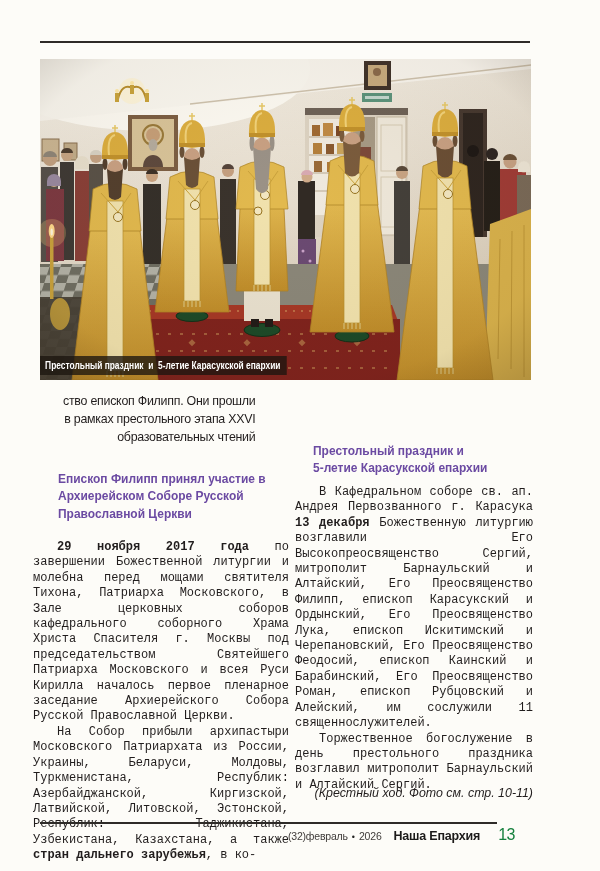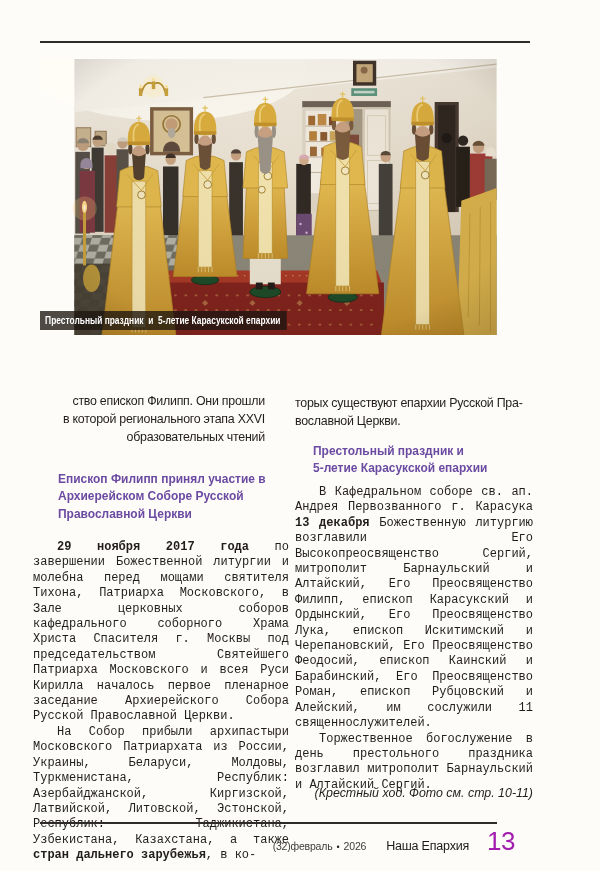--- a/index.html
+++ b/index.html
@@ -2,21 +2,21 @@
 <html lang="ru"><head>
 <meta charset="utf-8">
 <style>
   html,body{margin:0;padding:0;background:#fdfcf8;}
   .page{position:relative;width:600px;height:871px;background:#fdfcf8;overflow:hidden;
         font-family:"Liberation Sans",sans-serif;color:#211d1d;}
   .rule{position:absolute;background:#2e2b28;}
   .rule-top{left:40px;top:41px;width:490px;height:2px;}
   .rule-bottom{left:40px;top:822px;width:457px;height:1.5px;}
 
-  .photo{position:absolute;left:40px;top:59px;width:491px;height:276px;margin:0;}
+  .photo{position:absolute;left:40px;top:59px;width:491px;height:321px;margin:0;}
   .photo svg{display:block;width:100%;height:100%;}
   .caption{position:absolute;left:0;bottom:5px;background:rgba(28,22,16,.78);color:#fff;
            font-weight:bold;font-size:11.5px;line-height:14px;padding:2px 9px 3px 7px;
            white-space:pre;transform:scaleX(.73);transform-origin:left bottom;}
 
   .frag{position:absolute;font-size:12.4px;line-height:17.8px;letter-spacing:-.25px;white-space:nowrap;}
   .frag-left{left:63px;top:393px;text-align:right;}
   .frag-right{left:295px;top:395px;}
 
   .headline{position:absolute;color:#6b4aa2;font-weight:bold;font-size:13px;line-height:17.4px;
@@ -29,22 +29,22 @@
   .body-right{left:295px;top:485px;width:238px;}
   .body-col p{margin:0;text-indent:24px;}
   .b{font-weight:bold;}
 
   .credit{position:absolute;left:295px;top:786px;width:238px;text-align:right;
           font-style:italic;font-size:12.4px;}
 
   .footer{position:absolute;top:826px;right:85px;display:flex;align-items:baseline;}
   .f-issue,.f-year{font-size:10.5px;color:#403c3a;letter-spacing:-.2px;}
   .f-bullet{font-size:9px;color:#222;margin:0 4px;}
-  .f-brand{font-size:12.5px;font-weight:normal;color:#1c1a19;margin-left:20px;letter-spacing:-.2px;}
-  .f-num{font-size:26px;color:#a21caf;margin-left:18px;letter-spacing:-.5px;}
+  .f-brand{font-size:12.5px;font-weight:bold;color:#1c1a19;margin-left:12px;letter-spacing:-.2px;}
+  .f-num{font-size:16px;color:#15803d;margin-left:18px;letter-spacing:-.5px;}
 </style>
 </head>
 <body>
 
 <div class="page">
 
   <div class="rule rule-top"></div>
 
   <figure class="photo">
     <svg viewBox="0 0 491 321" xmlns="http://www.w3.org/2000/svg">
@@ -312,28 +312,24 @@
         <path d="M405,43 v7 M402,46 h6" stroke="#e8c968" stroke-width="1.5"></path>
       </g>
 
       <rect width="491" height="321" fill="url(#vig)"></rect>
     </svg>
     <figcaption class="caption">Престольный праздник  и  5-летие Карасукской епархии</figcaption>
   </figure>
 
   <div class="frag frag-left">
     <div>ство епископ Филипп. Они прошли</div>
-    <div>в которой регионального этапа XXVI</div>
+    <div>в рамках престольного этапа XXVI</div>
     <div>образовательных чтений</div>
   </div>
 
-  <div class="frag frag-right">
-    <div>торых существуют епархии Русской Пра-</div>
-    <div>вославной Церкви.</div>
-  </div>
 
   <div class="headline headline-1">
     <div>Епископ Филипп принял участие в</div>
     <div>Архиерейском Соборе Русской</div>
     <div>Православной Церкви</div>
   </div>
 
   <div class="body-col body-left">
     <p><span class="b">29 ноября 2017 года</span><span> по завершении Божественной литургии и молебна перед мощами святителя Тихона, Патриарха Московского, в Зале церковных соборов кафедрального соборного Храма Христа Спасителя г. Москвы под председательством Святейшего Патриарха Московского и всея Руси Кирилла началось первое пленарное заседание Архиерейского Собора Русской Православной Церкви.</span></p>
     <p><span>На Собор прибыли архипастыри Московского Патриархата из России, Украины, Беларуси, Молдовы, Туркменистана, Республик: Азербайджанской, Киргизской, Латвийской, Литовской, Эстонской, Республик: Таджикистана, Узбекистана, Казахстана, а также </span><span class="b">стран дальнего зарубежья</span><span>, в ко-</span></p>

